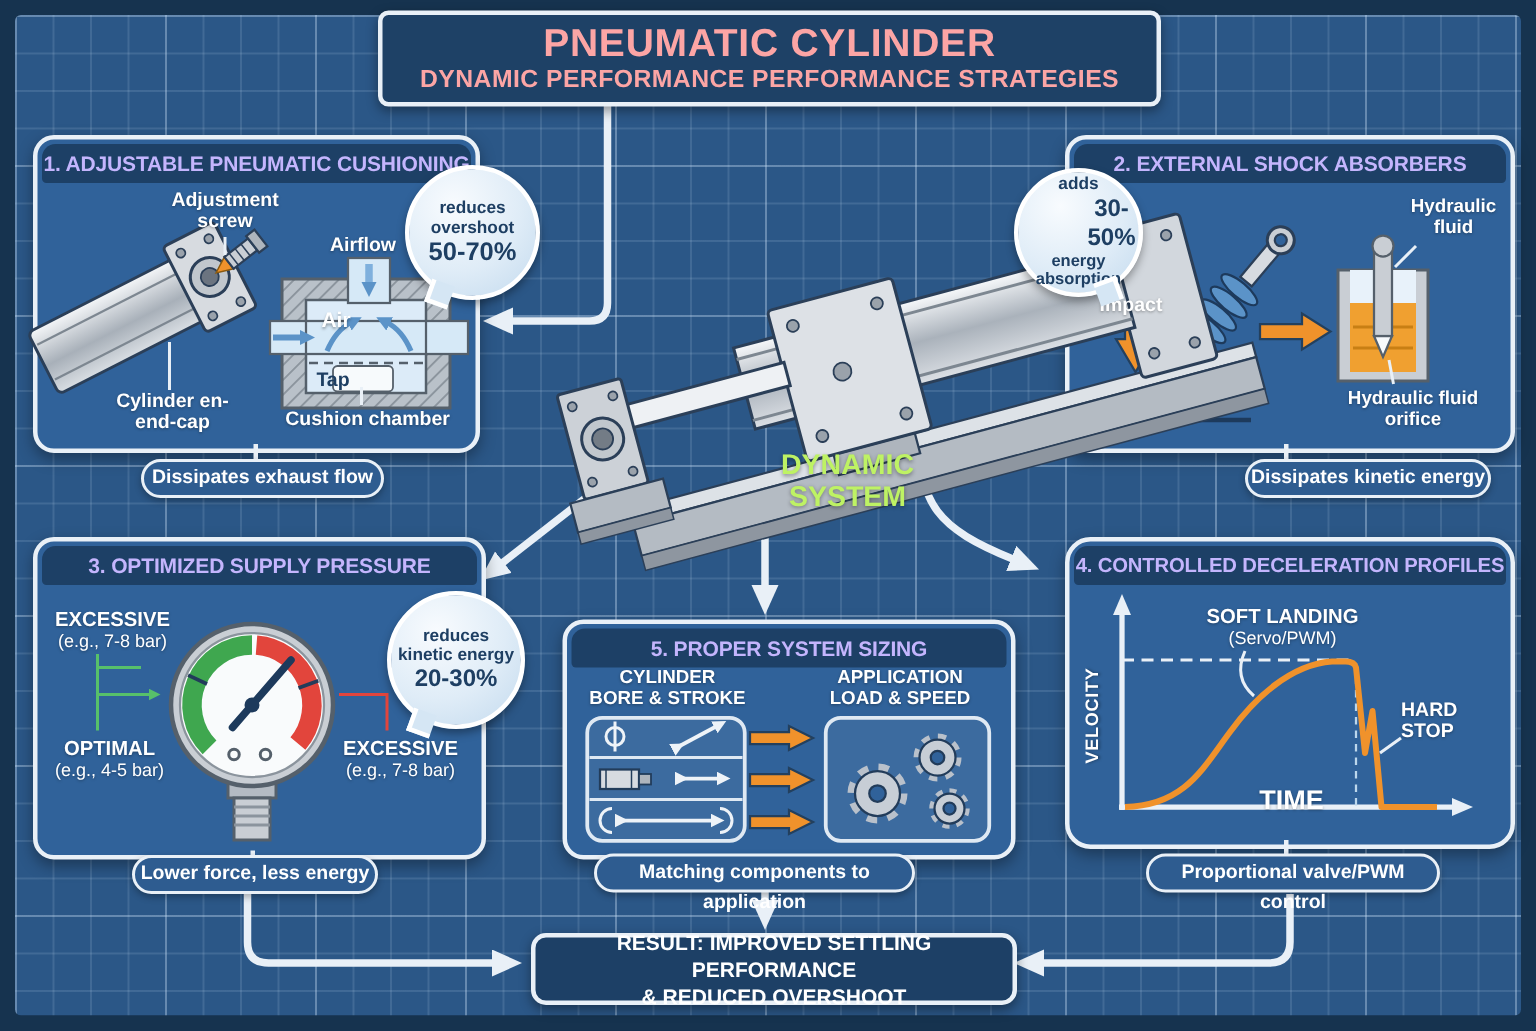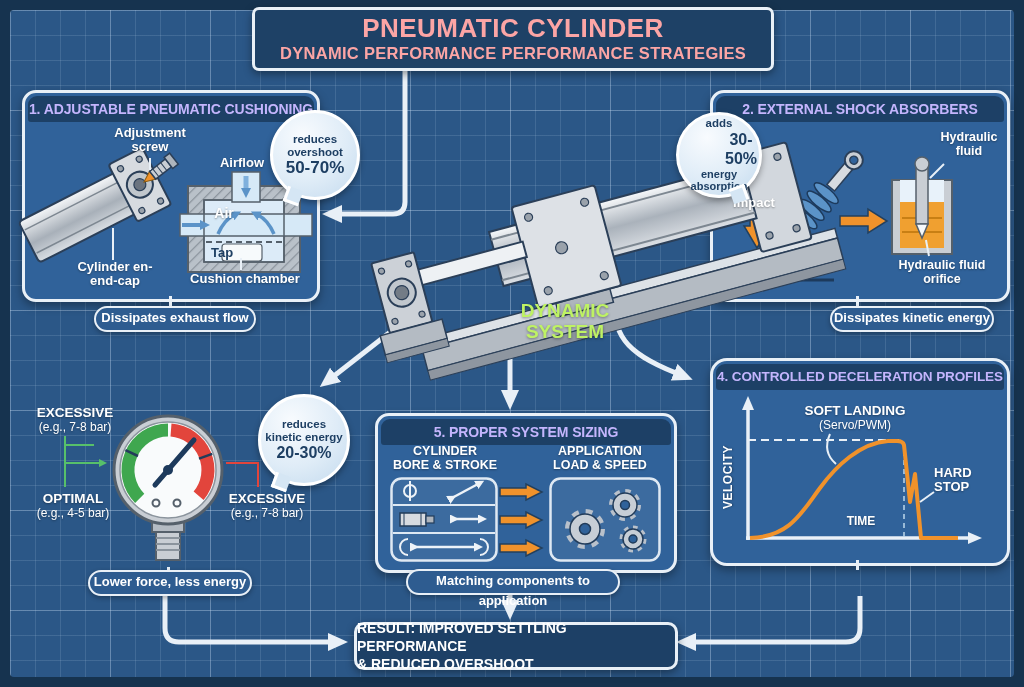--- a/index.html
+++ b/index.html
@@ -37,21 +37,21 @@
     text-align:center;color:#1e3f63;box-shadow:0 3px 6px rgba(0,0,0,.35);}
   .bubble::after{content:"";position:absolute;width:13px;height:13px;background:#d5e6f4;
     border-left:3px solid #fff;border-bottom:3px solid #fff;bottom:-7px;left:12px;
     transform:rotate(20deg);}
   .bubble.tail-right::after{left:auto;right:12px;transform:rotate(-110deg);
     border-left:none;border-right:3px solid #fff;}
   .b-txt{font-size:11.5px;line-height:12.5px;font-weight:bold;white-space:pre-line;}
   .b-val{font-size:17px;line-height:19px;font-weight:bold;}
   .result{position:absolute;left:354px;top:622px;width:318px;height:42px;z-index:3;
     background:#1d4066;border:3px solid #e9f0f7;border-radius:10px;color:#fff;
-    font-weight:bold;font-size:14px;line-height:18px;
+    font-weight:bold;font-size:14px;line-height:18px;text-align:center;
     white-space:pre-line;display:flex;align-items:center;justify-content:center;
     box-shadow:0 3px 8px rgba(0,0,0,.4);}
   .dynlabel{position:absolute;left:512px;top:300px;width:106px;z-index:3;color:#bef264;
     font-weight:bold;font-size:19px;line-height:21px;text-align:center;
     white-space:pre-line;text-shadow:0 1px 3px rgba(0,0,0,.4);}
   .tline{position:absolute;background:#e9f0f7;width:2px;z-index:4;}
   svg{position:absolute;z-index:3;overflow:visible;}
   .rot90{transform:rotate(-90deg);}
 </style>
 </head>
@@ -242,20 +242,23 @@
       <circle cx="64" cy="124" r="3" fill="#9aa2ab" stroke-width="1.2"></circle>
       <circle cx="50" cy="98" r="14" fill="#c1c7cd"></circle>
       <circle cx="50" cy="98" r="7" fill="#737c86" stroke-width="1.2"></circle>
       <rect x="18" y="134" width="64" height="20" fill="#b4bbc3" stroke-width="1.5"></rect>
       <rect x="18" y="154" width="64" height="8" fill="#8e96a0" stroke-width="1"></rect>
     </g>
   </svg>
   <div class="dynlabel">DYNAMIC
 SYSTEM</div>
 
+  <div class="panel" style="left:22px;top:358px;width:296px;height:209px;">
+    <div class="phead">3. OPTIMIZED SUPPLY PRESSURE</div>
+  </div>
   <div class="lbl" style="left:30px;top:406px;width:90px;font-size:13.5px;">EXCESSIVE</div>
   <div class="lbl sub" style="left:30px;top:420px;width:90px;">(e.g., 7-8 bar)</div>
   <div class="lbl" style="left:28px;top:492px;width:90px;font-size:13.5px;">OPTIMAL</div>
   <div class="lbl sub" style="left:28px;top:506px;width:90px;">(e.g., 4-5 bar)</div>
   <div class="lbl" style="left:222px;top:492px;width:90px;font-size:13.5px;">EXCESSIVE</div>
   <div class="lbl sub" style="left:222px;top:506px;width:90px;">(e.g., 7-8 bar)</div>
   <svg style="left:30px;top:425px;" width="280" height="100">
     <defs>
       <marker id="ga" markerUnits="userSpaceOnUse" markerWidth="10" markerHeight="10" refX="1" refY="4" orient="auto">
         <path d="M0,0 L8,4 L0,8 Z" fill="#57c06a"></path>
@@ -308,22 +311,23 @@
     <line x1="186" y1="52" x2="186" y2="147" stroke="#bcd7ec" stroke-width="1.5" stroke-dasharray="5 4"></line>
     <path d="M32,148 C72,147 84,122 102,98 C118,76 142,53 170,51 L179,51 Q185,51 186,55 L192,112 L197,84 L203,148 L240,148" fill="none" stroke="#f0922b" stroke-width="4" stroke-linejoin="round"></path>
     <path d="M112,44 Q104,62 118,74" fill="none" stroke="#e9f0f7" stroke-width="2"></path>
     <line x1="216" y1="102" x2="202" y2="112" stroke="#e9f0f7" stroke-width="2"></line>
   </svg>
   <div class="lbl" style="left:800px;top:404px;width:110px;font-size:13.5px;">SOFT LANDING</div>
   <div class="lbl sub" style="left:800px;top:418px;width:110px;">(Servo/PWM)</div>
   <div class="lbl" style="left:934px;top:466px;width:50px;text-align:left;">HARD
 STOP</div>
   <div class="lbl rot90" style="left:688px;top:470px;width:80px;font-size:12px;letter-spacing:.5px;">VELOCITY</div>
-  <div class="lbl" style="left:816px;top:514px;width:90px;font-size:12px;">TIME</div>
+  <div class="lbl" style="left:816px;top:526px;width:90px;font-size:18px;">TIME</div>
   <div class="stub" style="left:856px;top:560px;height:10px;"></div>
+  <div class="pill" style="left:764px;top:569px;width:192px;height:22px;">Proportional valve/PWM control</div>
 
   <div class="panel" style="left:375px;top:413px;width:296px;height:154px;">
     <div class="phead">5. PROPER SYSTEM SIZING</div>
   </div>
   <div class="lbl" style="left:385px;top:444px;width:120px;font-size:12.5px;">CYLINDER
 BORE &amp; STROKE</div>
   <div class="lbl" style="left:540px;top:444px;width:120px;font-size:12.5px;">APPLICATION
 LOAD &amp; SPEED</div>
   <svg style="left:390px;top:477px;" width="108" height="85">
     <defs>
@@ -372,17 +376,17 @@
       <circle cx="76" cy="28" r="12" fill="none" stroke="#b9c1cb" stroke-width="8" stroke-dasharray="4.7 4.7"></circle>
       <circle cx="76" cy="28" r="12" fill="#c7ced6" stroke="#223c5a" stroke-width="1.5"></circle>
       <circle cx="76" cy="28" r="4.5" fill="#30629a" stroke="#223c5a" stroke-width="1.5"></circle>
     </g>
     <g>
       <circle cx="84" cy="62" r="10" fill="none" stroke="#b9c1cb" stroke-width="7" stroke-dasharray="3.9 3.9"></circle>
       <circle cx="84" cy="62" r="10" fill="#c7ced6" stroke="#223c5a" stroke-width="1.5"></circle>
       <circle cx="84" cy="62" r="4" fill="#30629a" stroke="#223c5a" stroke-width="1.5"></circle>
     </g>
   </svg>
-  <div class="pill" style="left:406px;top:569px;width:210px;height:22px;">Matching components to application</div>
+  <div class="pill" style="left:396px;top:569px;width:210px;height:22px;">Matching components to application</div>
 
   <div class="result">RESULT: IMPROVED SETTLING PERFORMANCE
 &amp; REDUCED OVERSHOOT</div>
 </div>
 
 </body></html>

